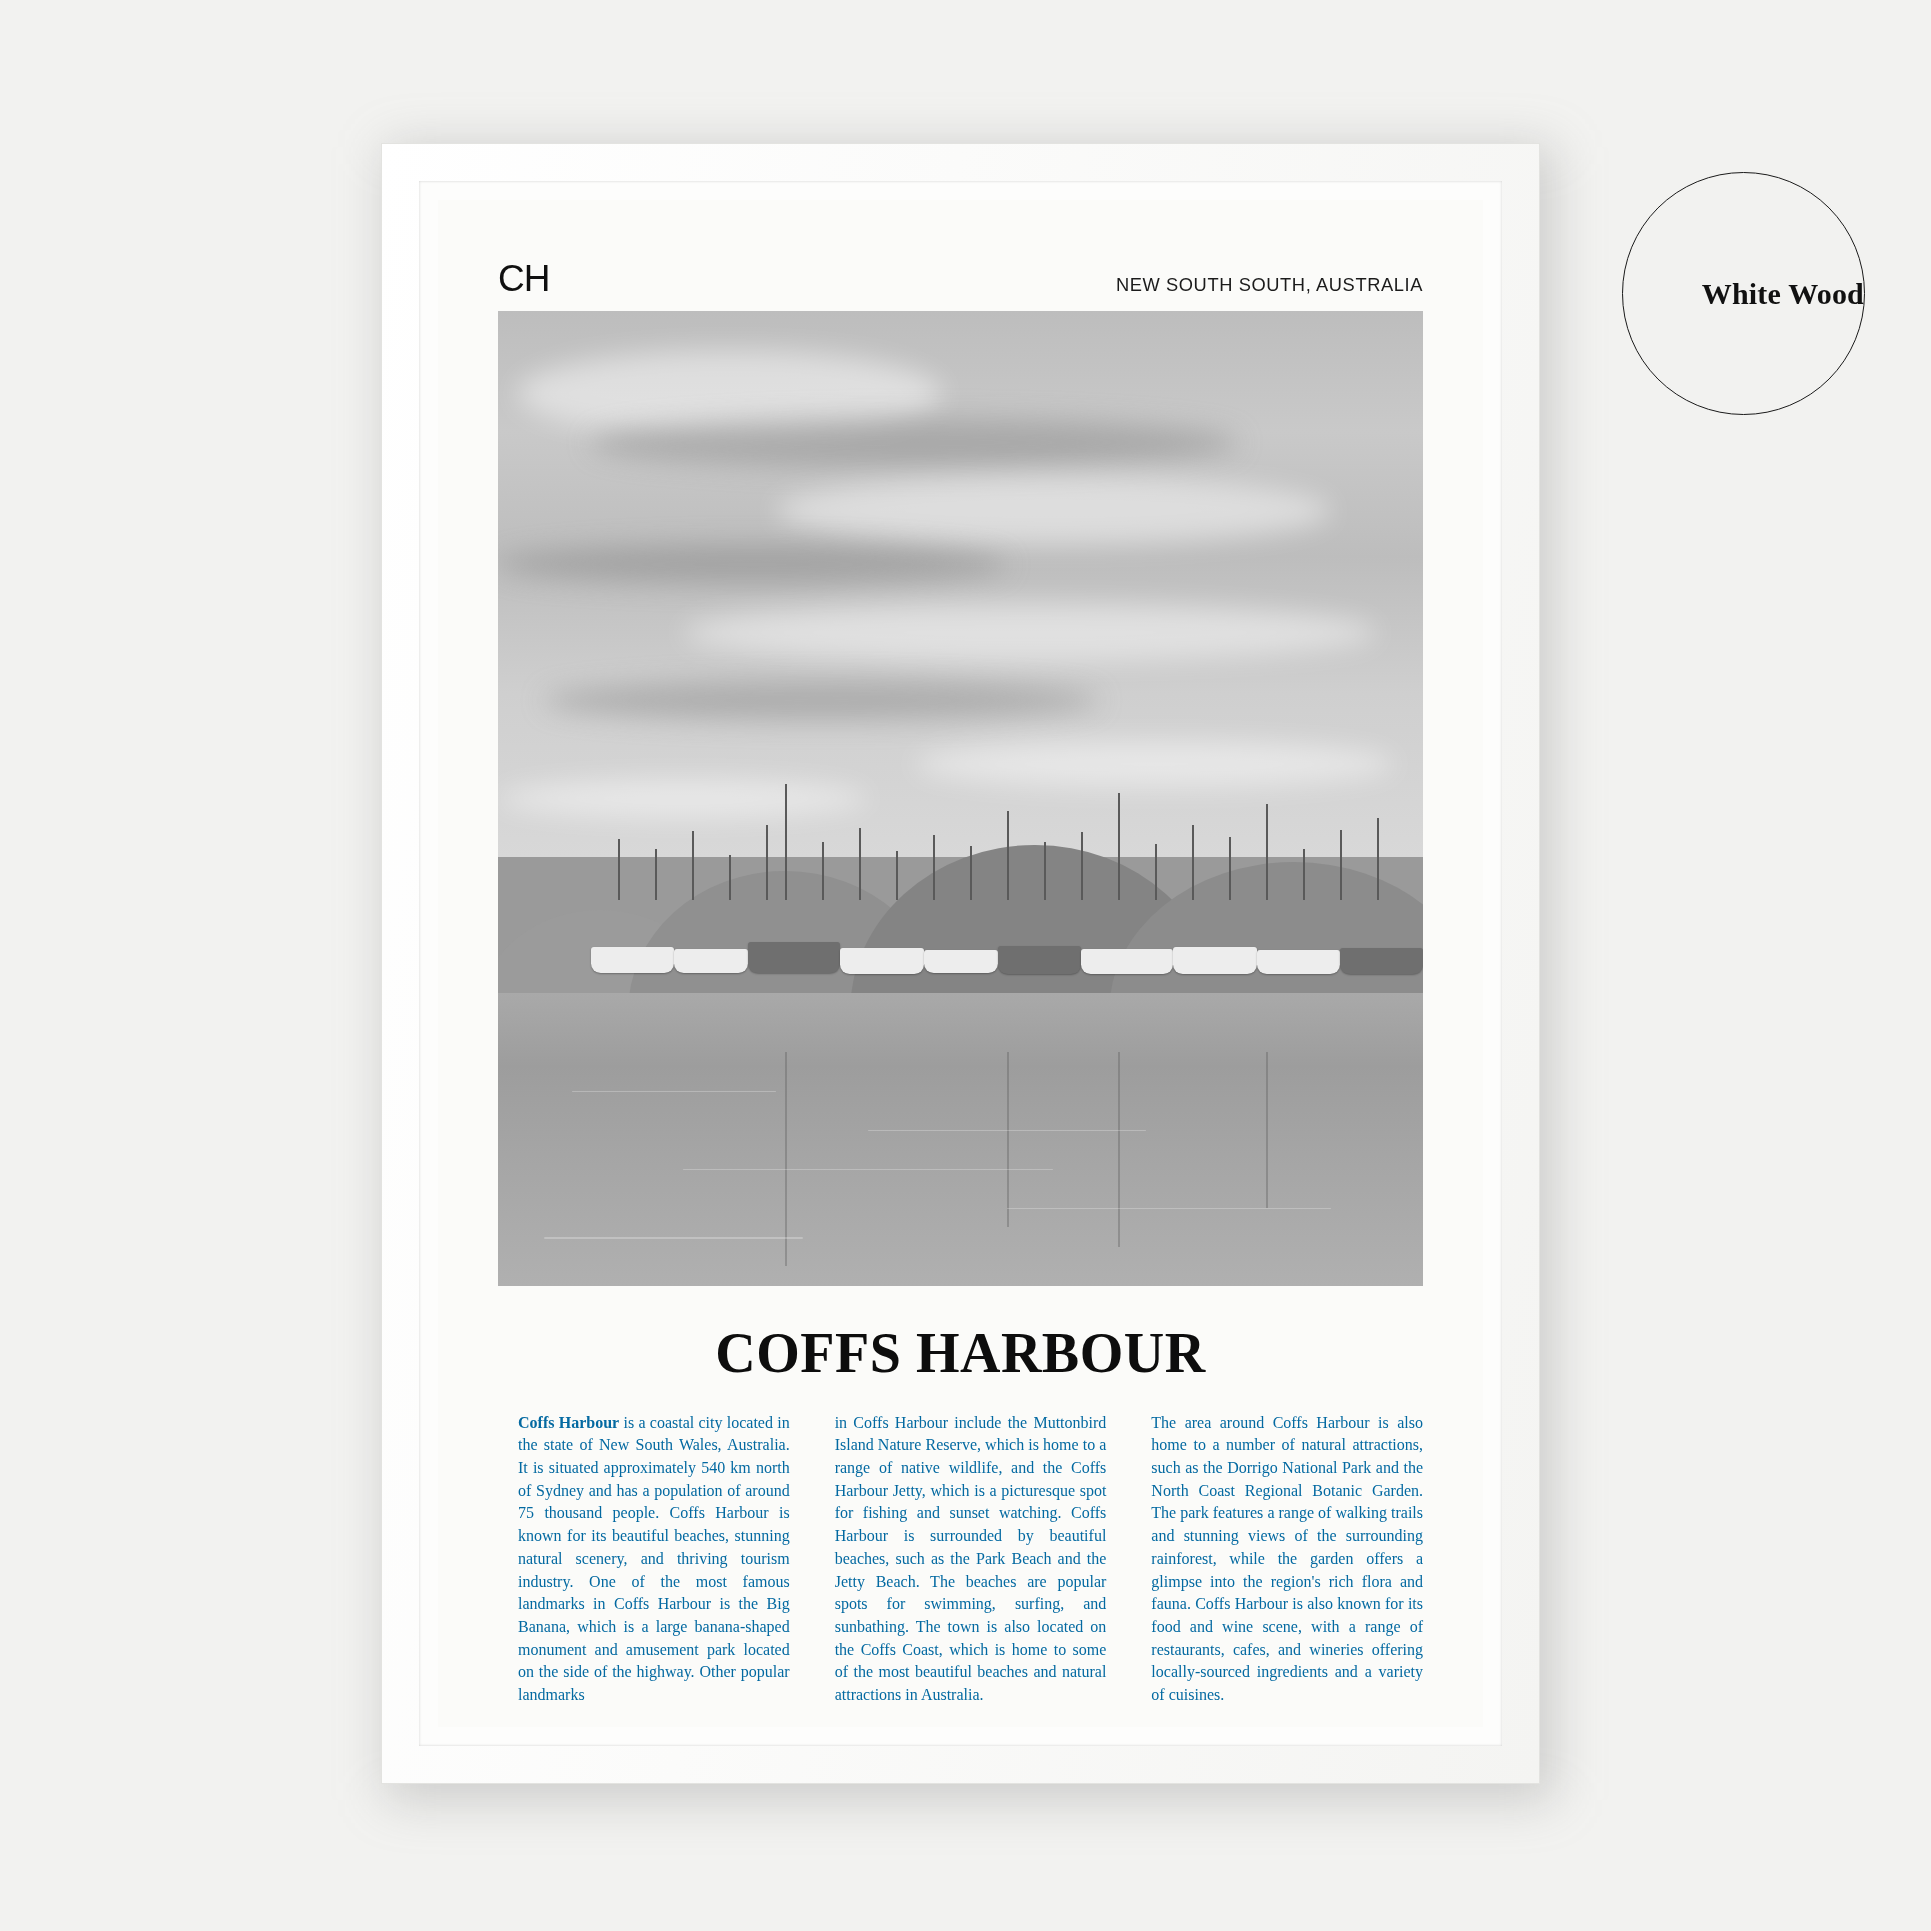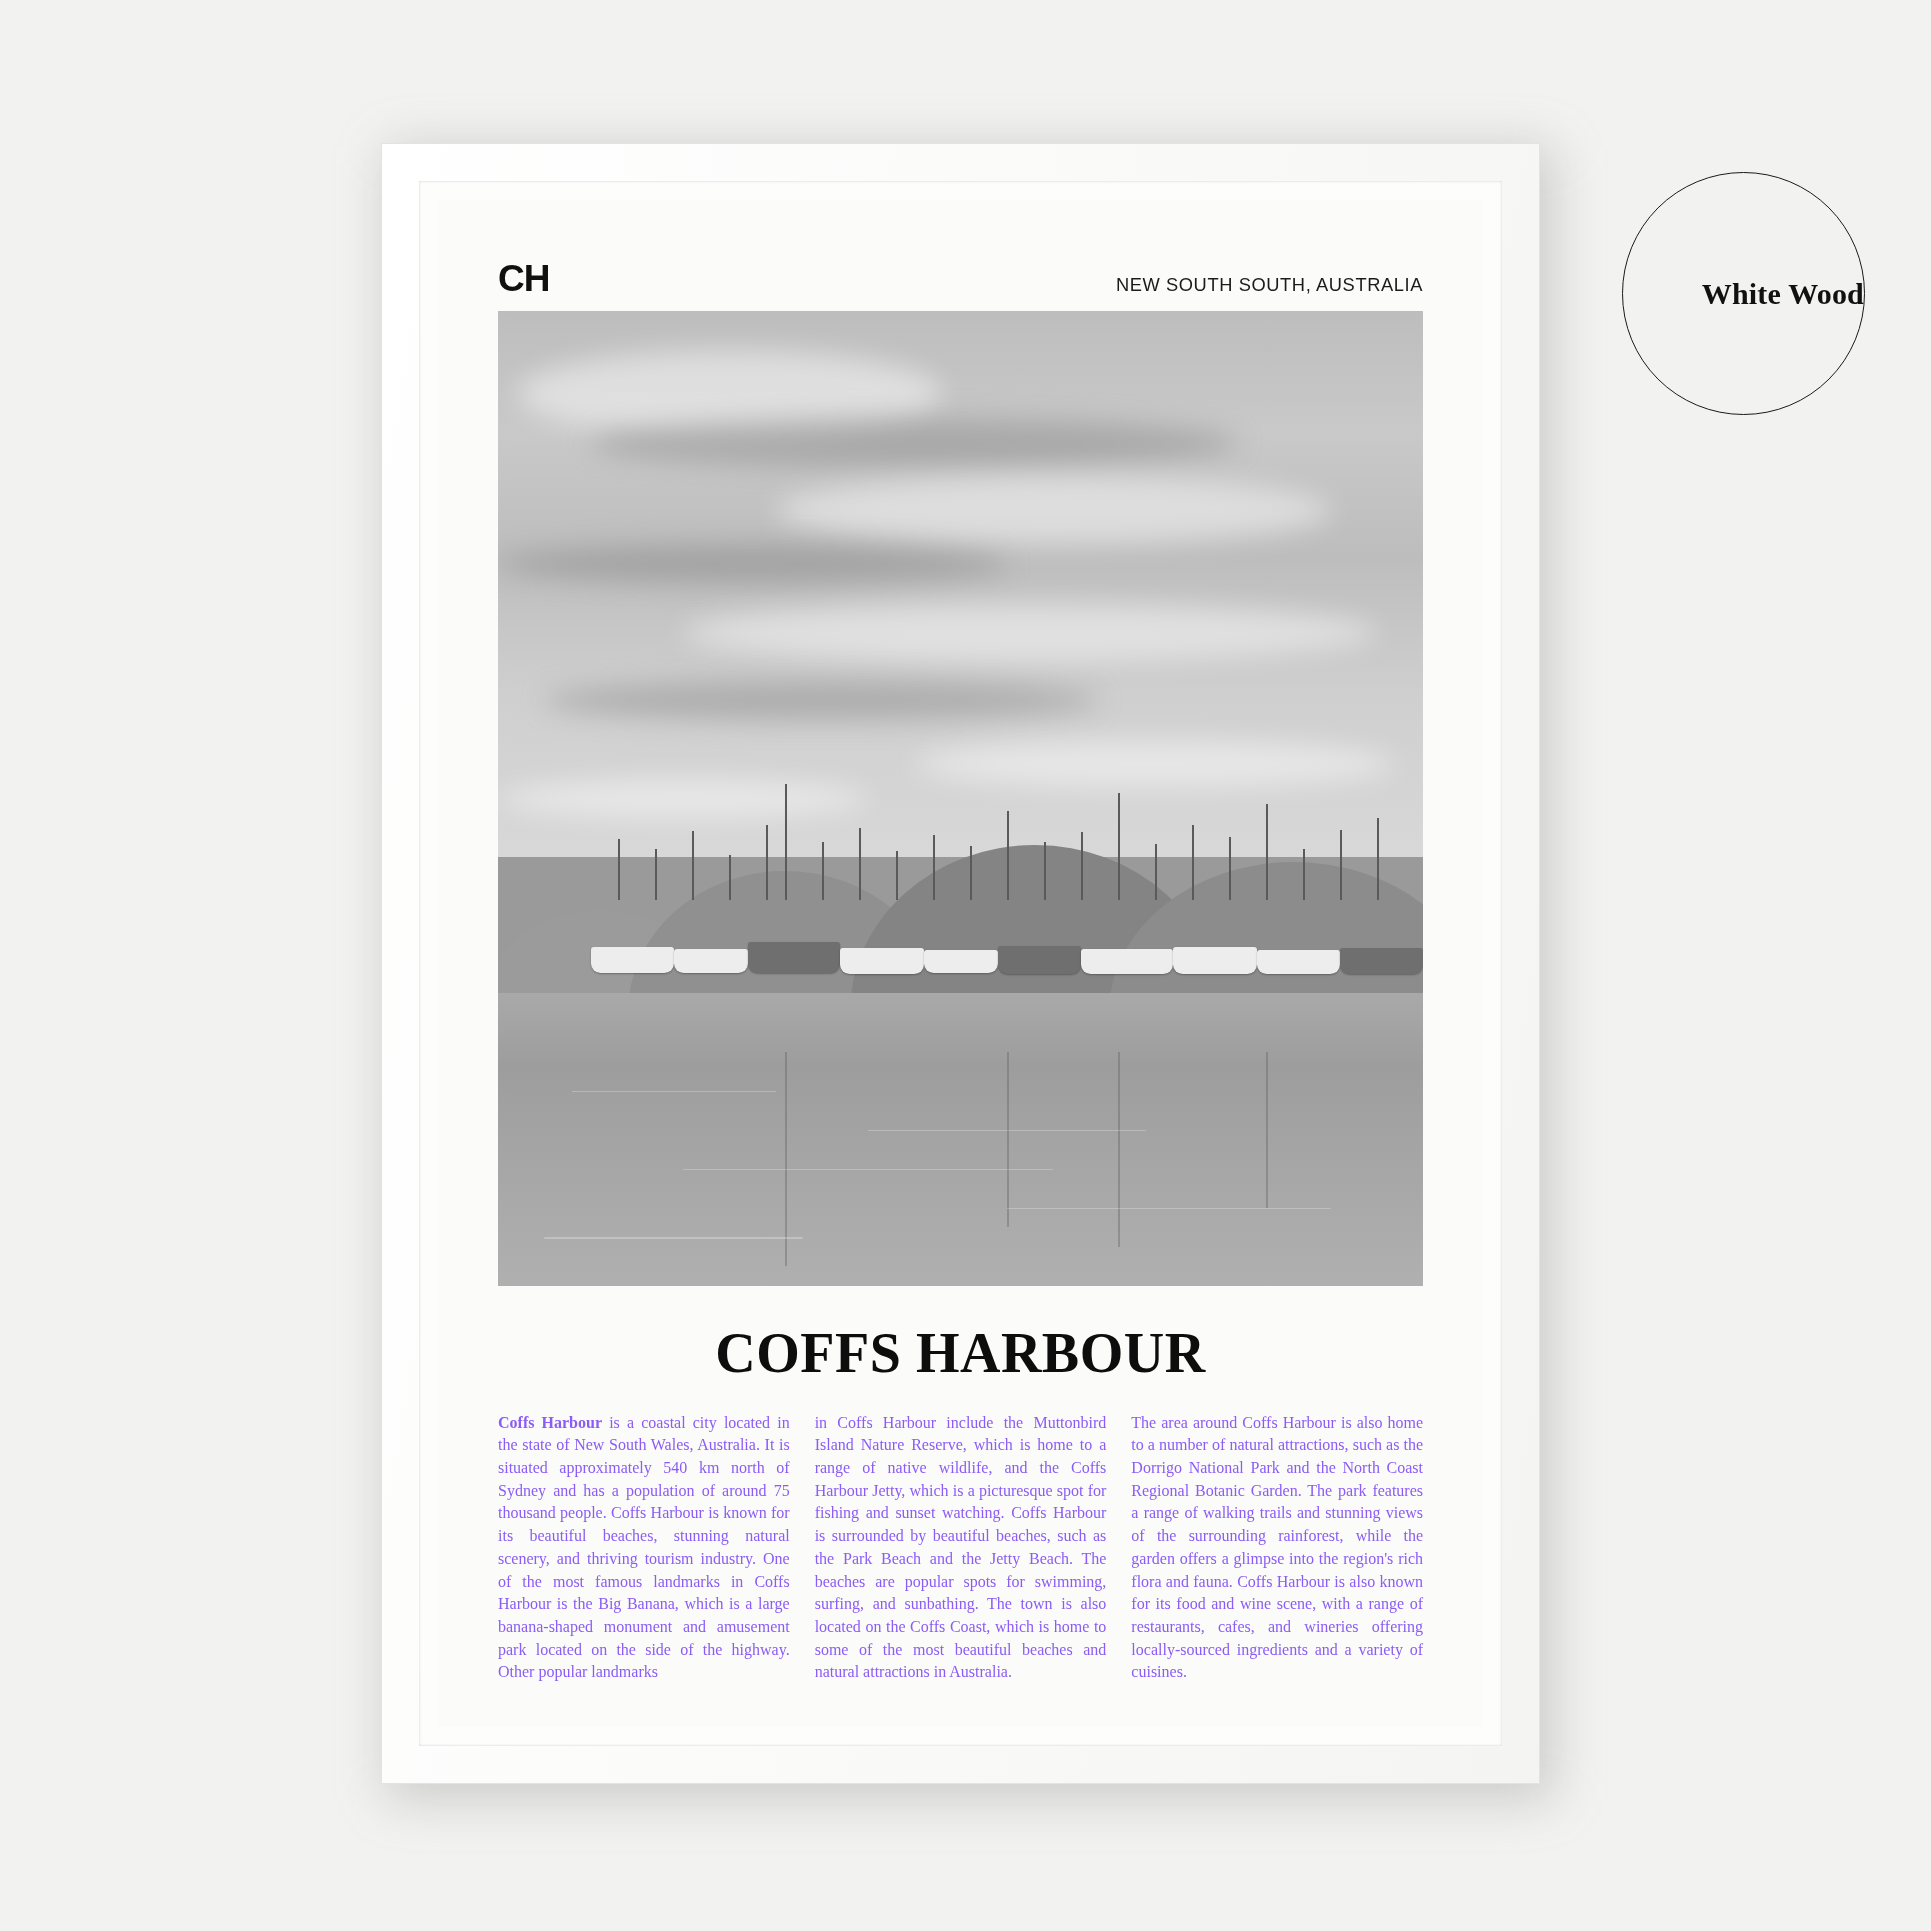--- a/index.html
+++ b/index.html
@@ -59,21 +59,21 @@
   }
 
   .poster-header {
     display: flex;
     align-items: flex-end;
     justify-content: space-between;
     margin-bottom: 13.5px;
   }
   .poster-code {
     font-family: "Liberation Sans", sans-serif;
-    font-weight: bold;
+    font-weight: normal;
     font-size: 37px;
     letter-spacing: -1px;
     color: #101010;
     line-height: 1;
   }
   .poster-region {
     font-family: "Liberation Sans", sans-serif;
     font-size: 18.3px;
     letter-spacing: 0.6px;
     color: #1b1b1b;
@@ -166,23 +166,24 @@
   }
   .columns {
     display: flex;
     gap: 25px;
   }
   .col {
     flex: 1;
     font-family: "Liberation Serif", serif;
     font-size: 16px;
     line-height: 1.42;
-    color: #8b5cf6;
+    color: #0369a1;
     text-align: justify;
     hyphens: auto;
+    margin-left: 20px;
   }
   .col b { font-weight: bold; }
 
   
   .badge {
     position: absolute;
     left: 1622px;
     top: 172px;
     width: 241px;
     height: 241px;

